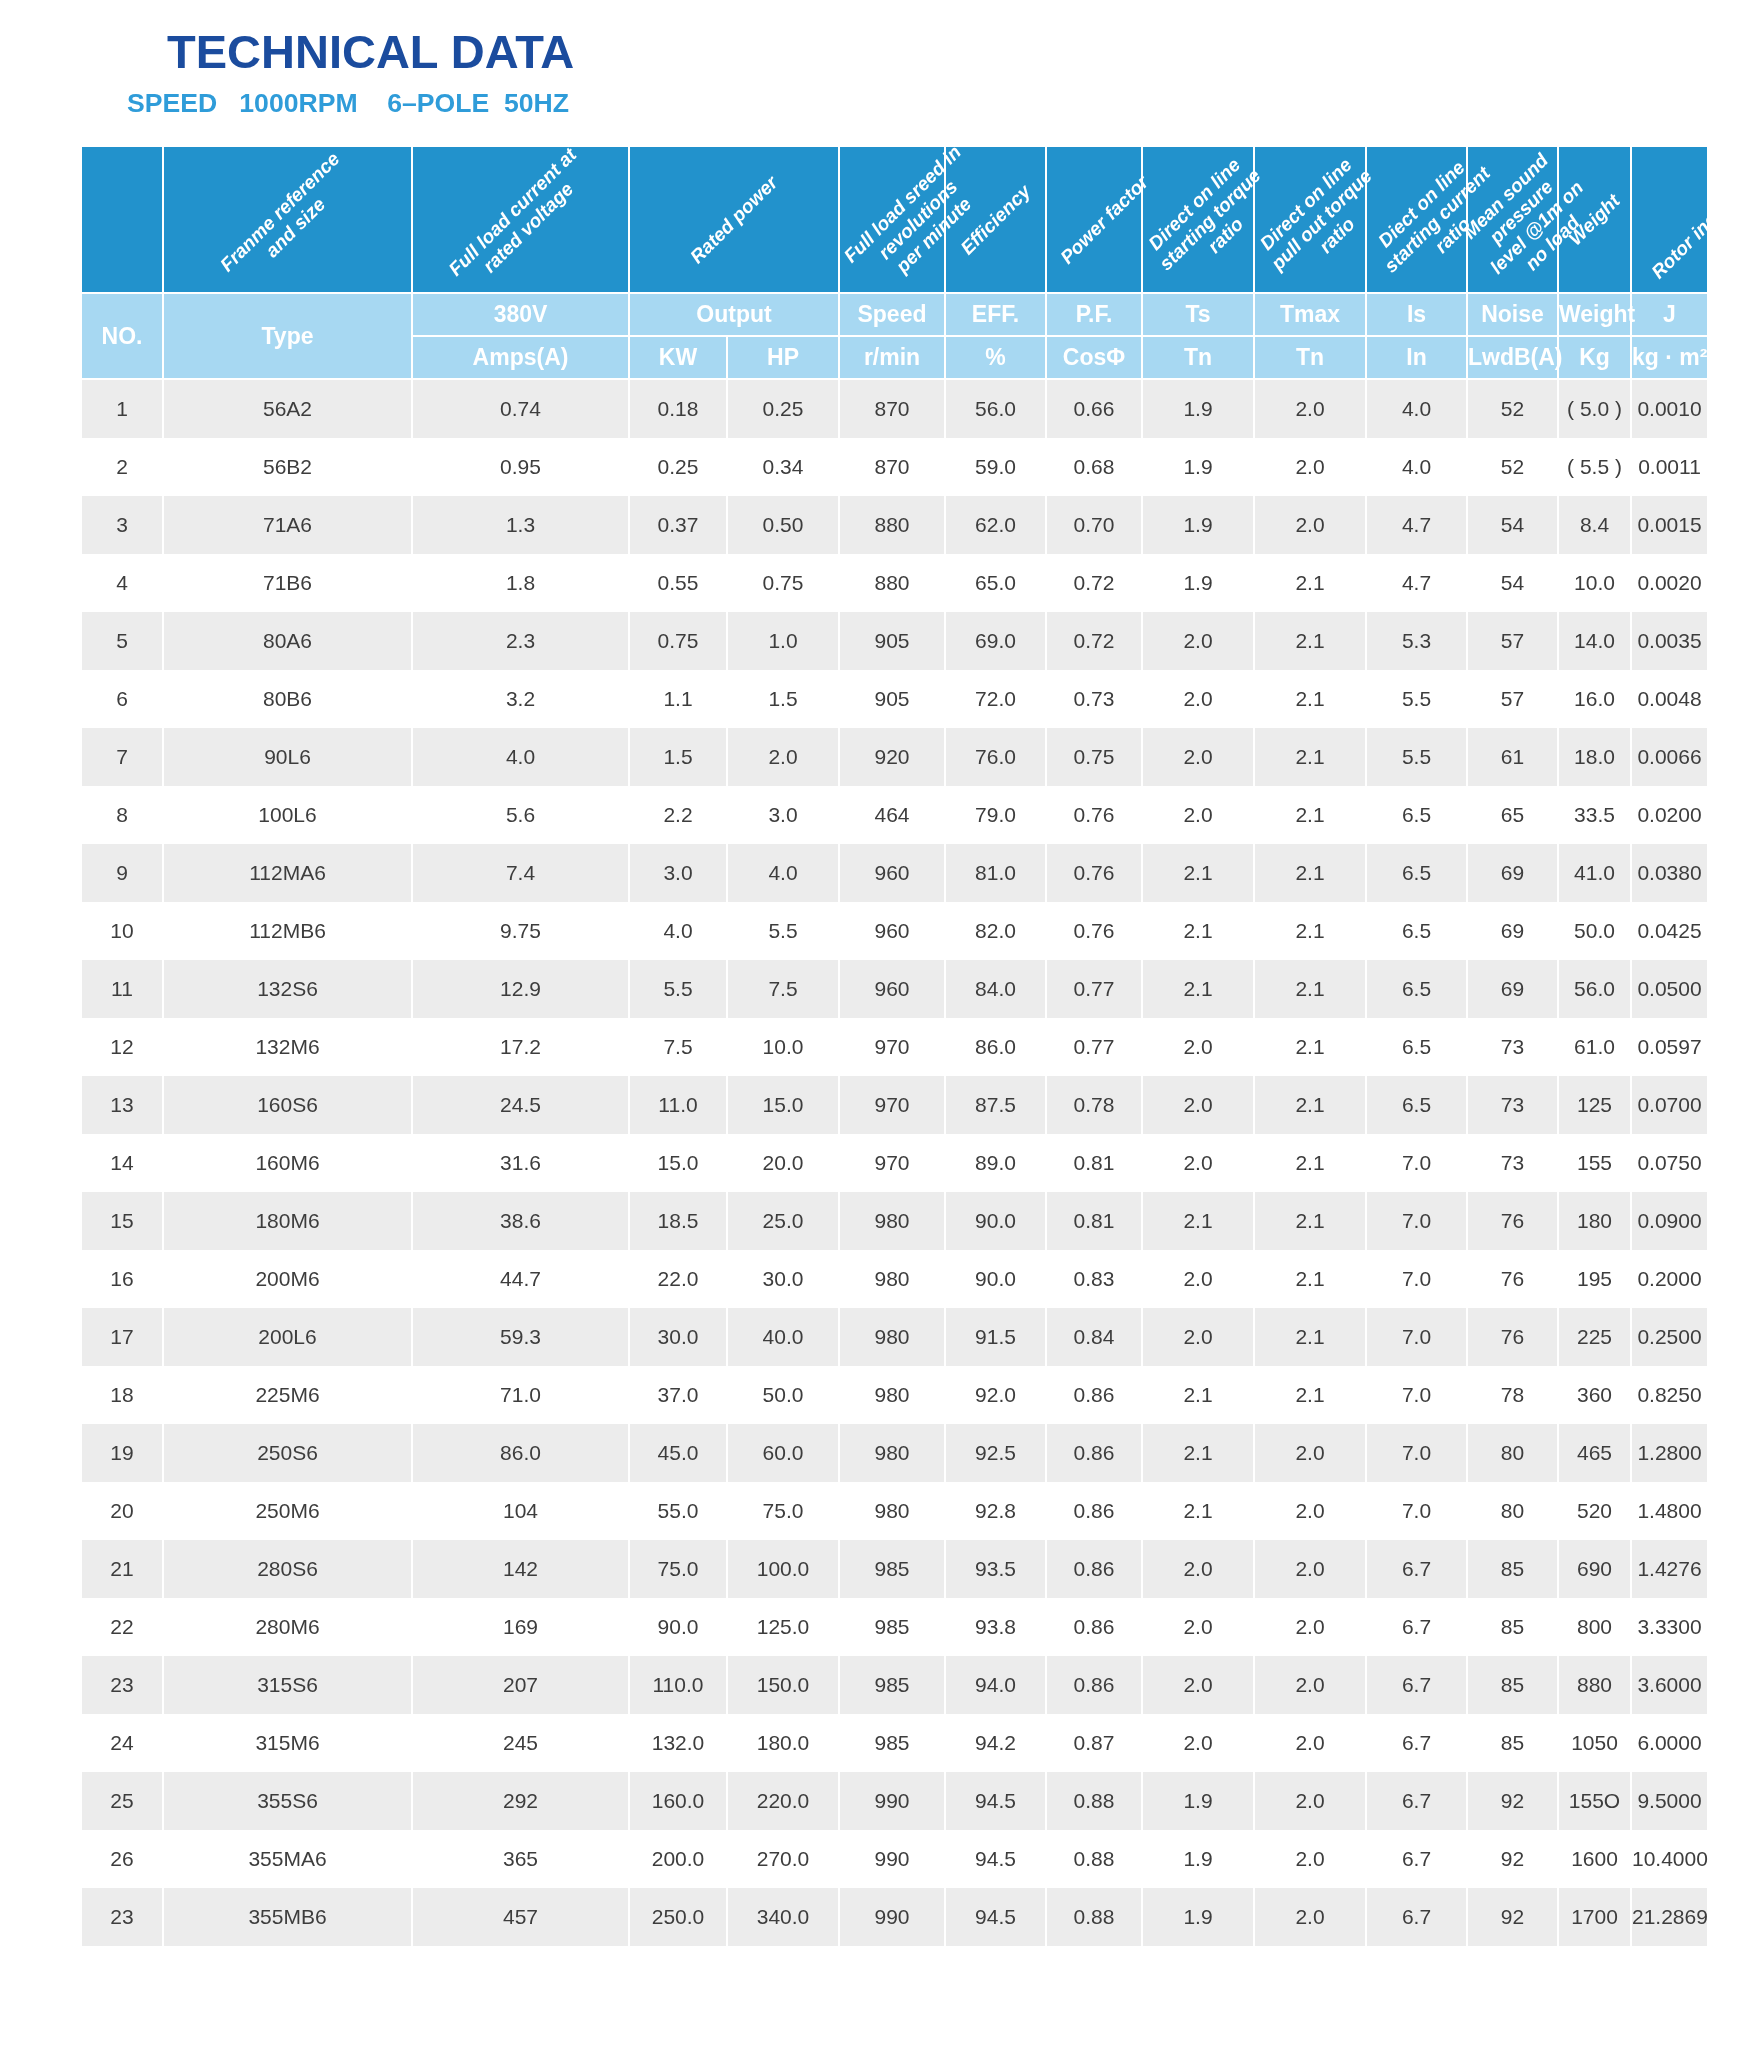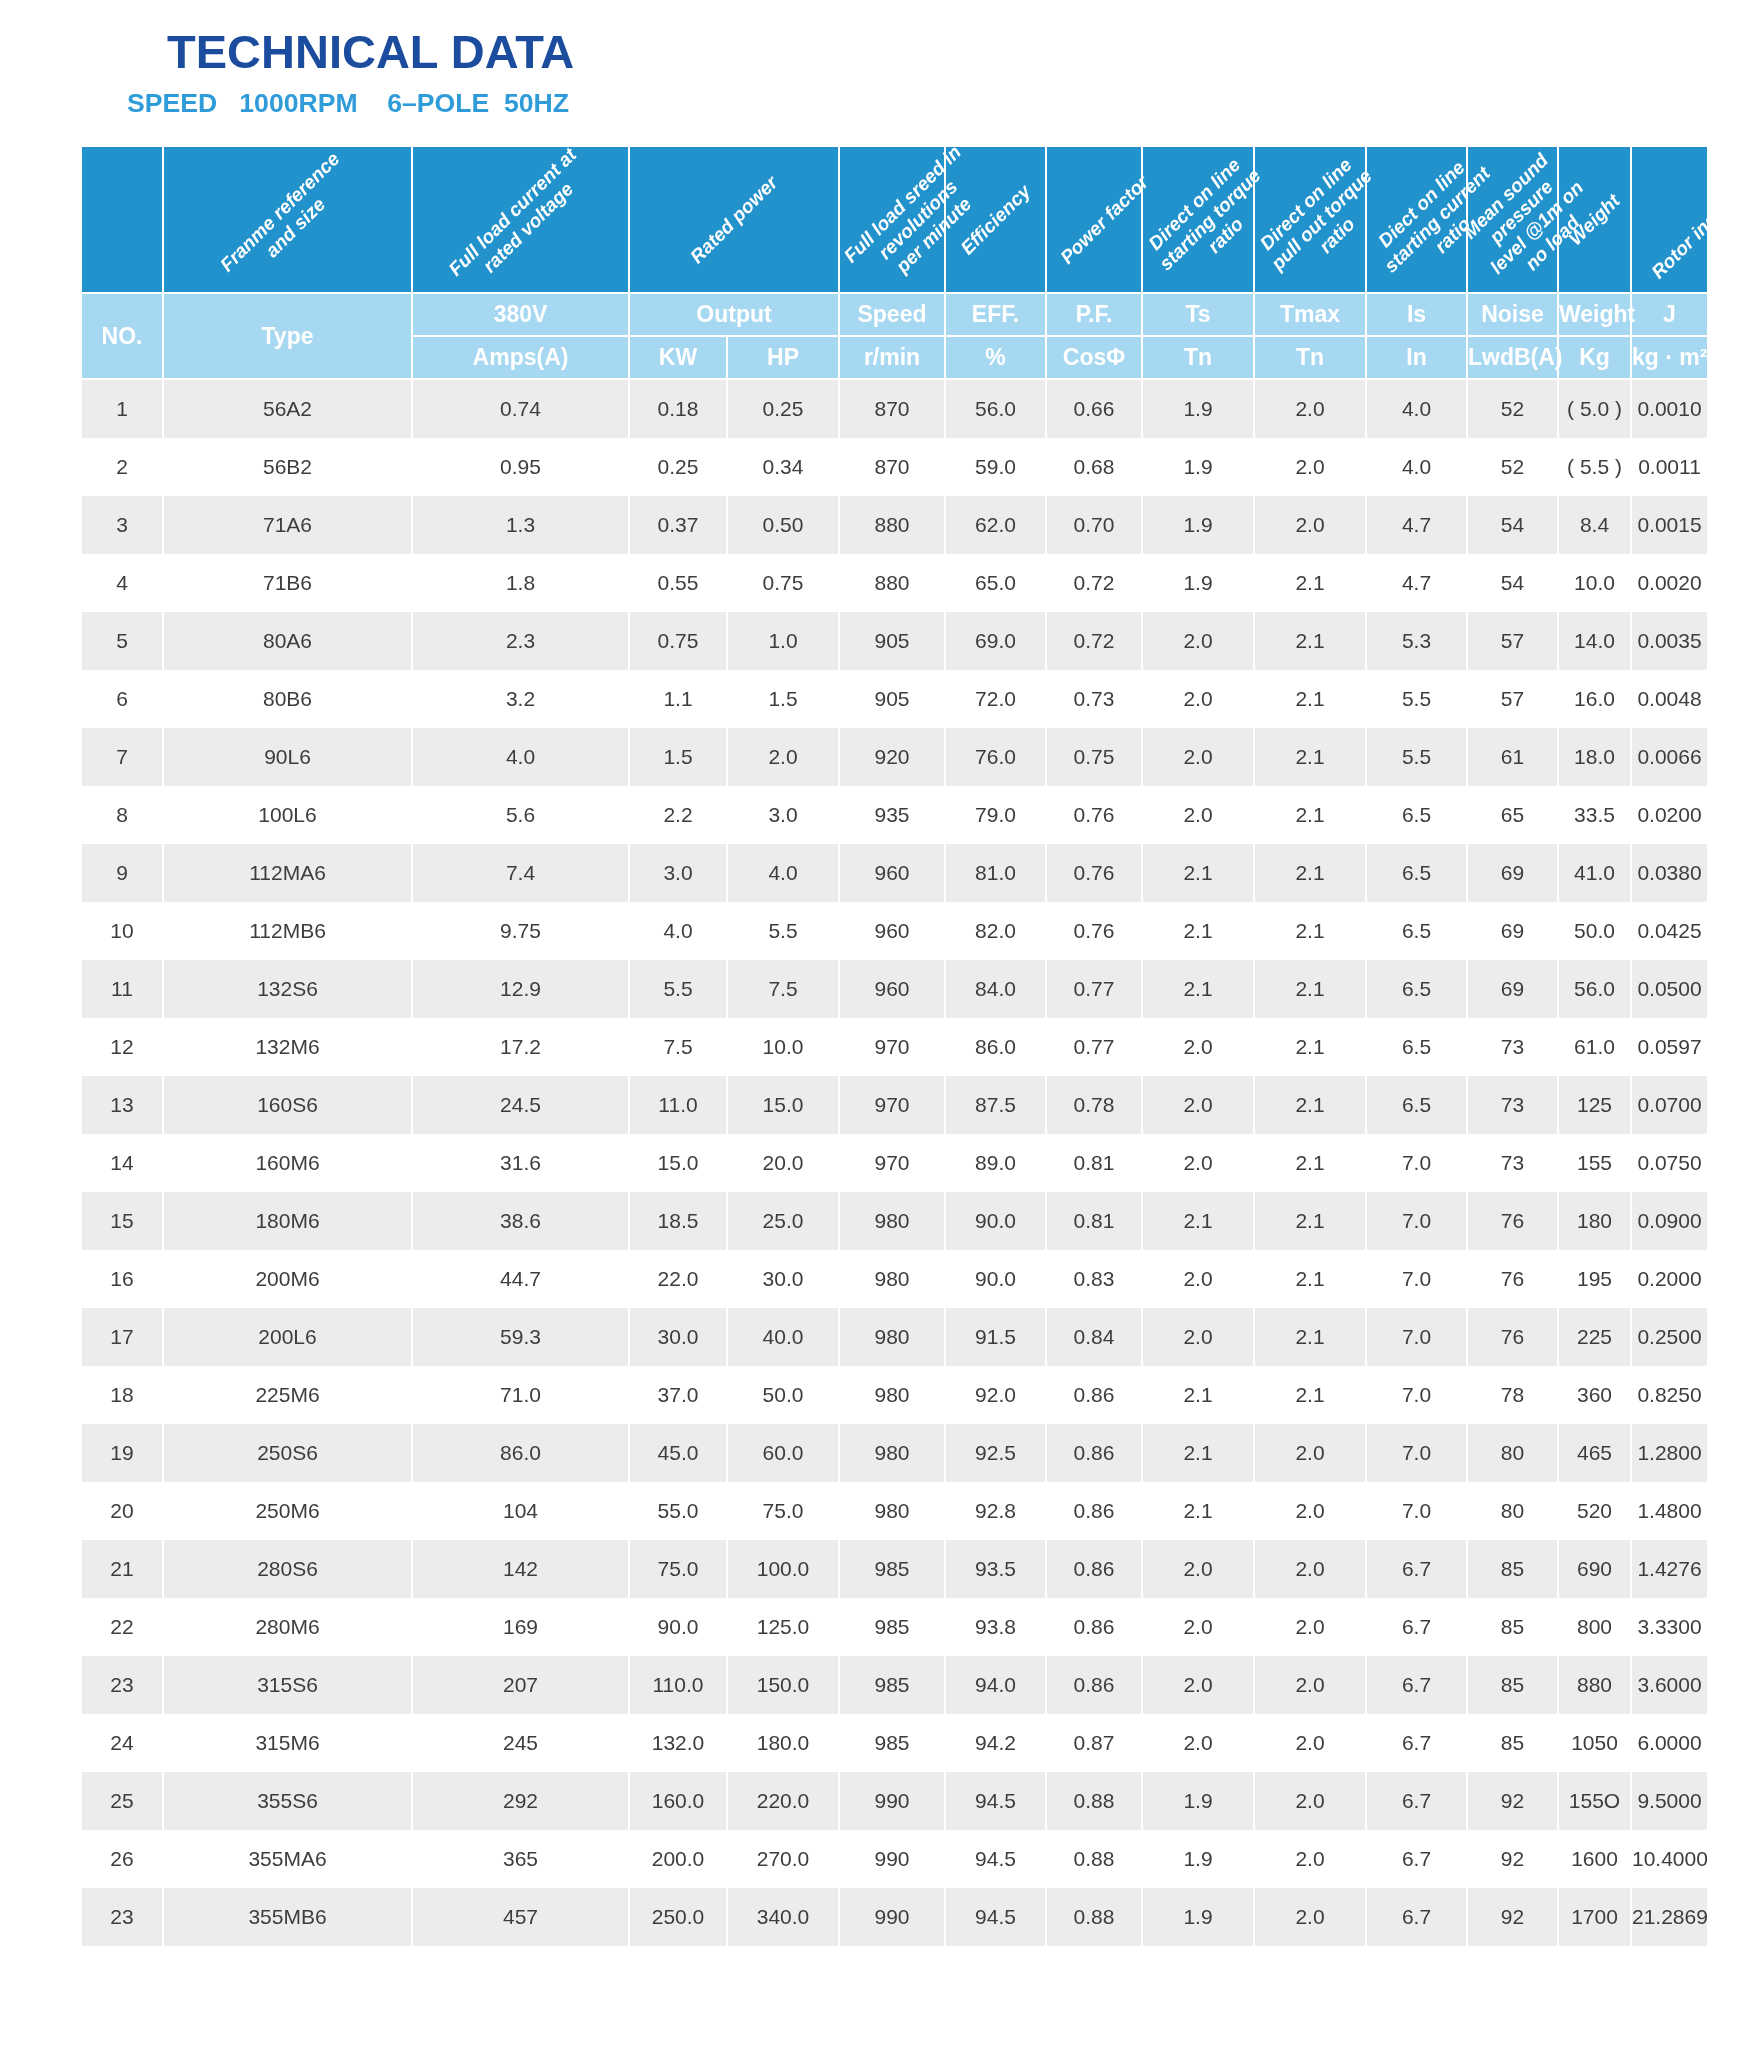--- a/index.html
+++ b/index.html
@@ -279,21 +279,21 @@
           <td>61</td>
           <td>18.0</td>
           <td>0.0066</td>
         </tr>
         <tr>
           <td>8</td>
           <td>100L6</td>
           <td>5.6</td>
           <td>2.2</td>
           <td>3.0</td>
-          <td>935</td>
+          <td>464</td>
           <td>79.0</td>
           <td>0.76</td>
           <td>2.0</td>
           <td>2.1</td>
           <td>6.5</td>
           <td>65</td>
           <td>33.5</td>
           <td>0.0200</td>
         </tr>
         <tr class="alt">

